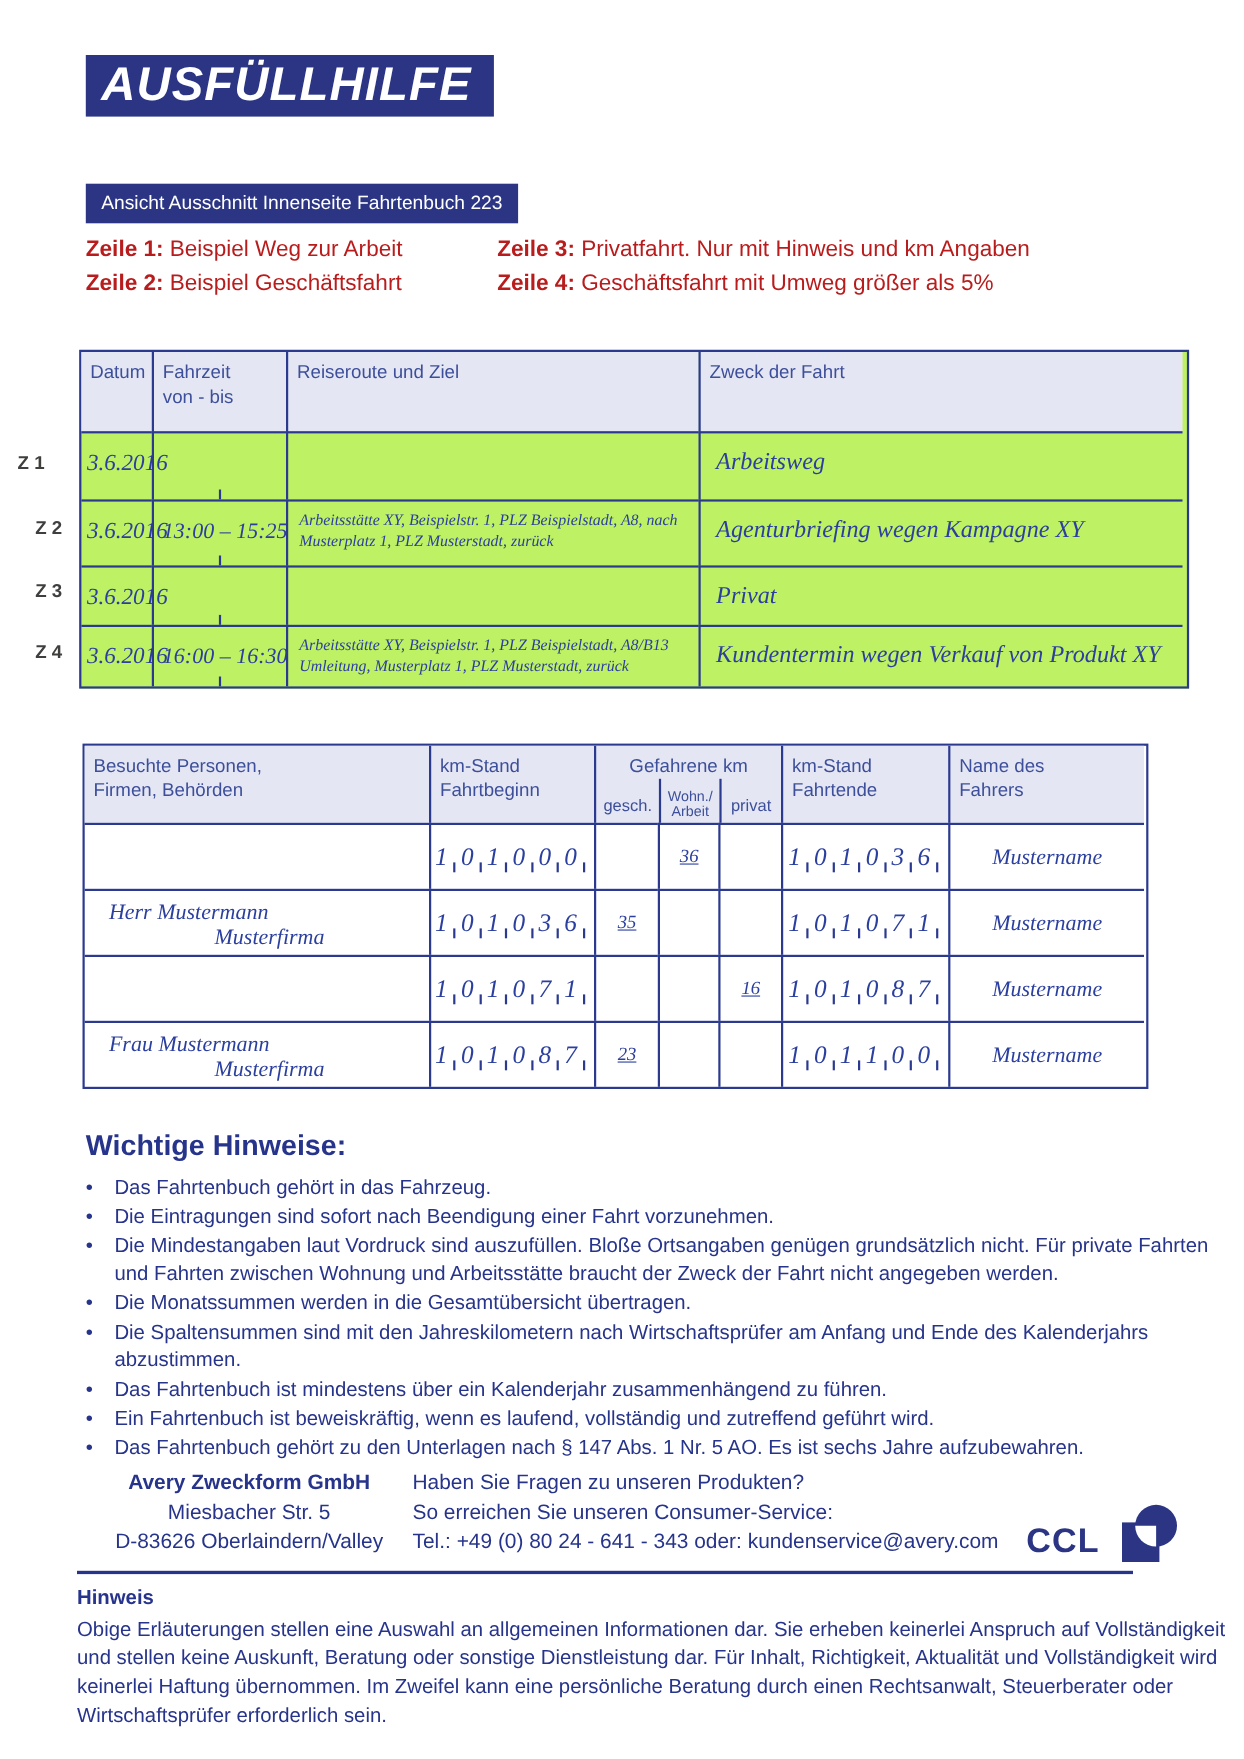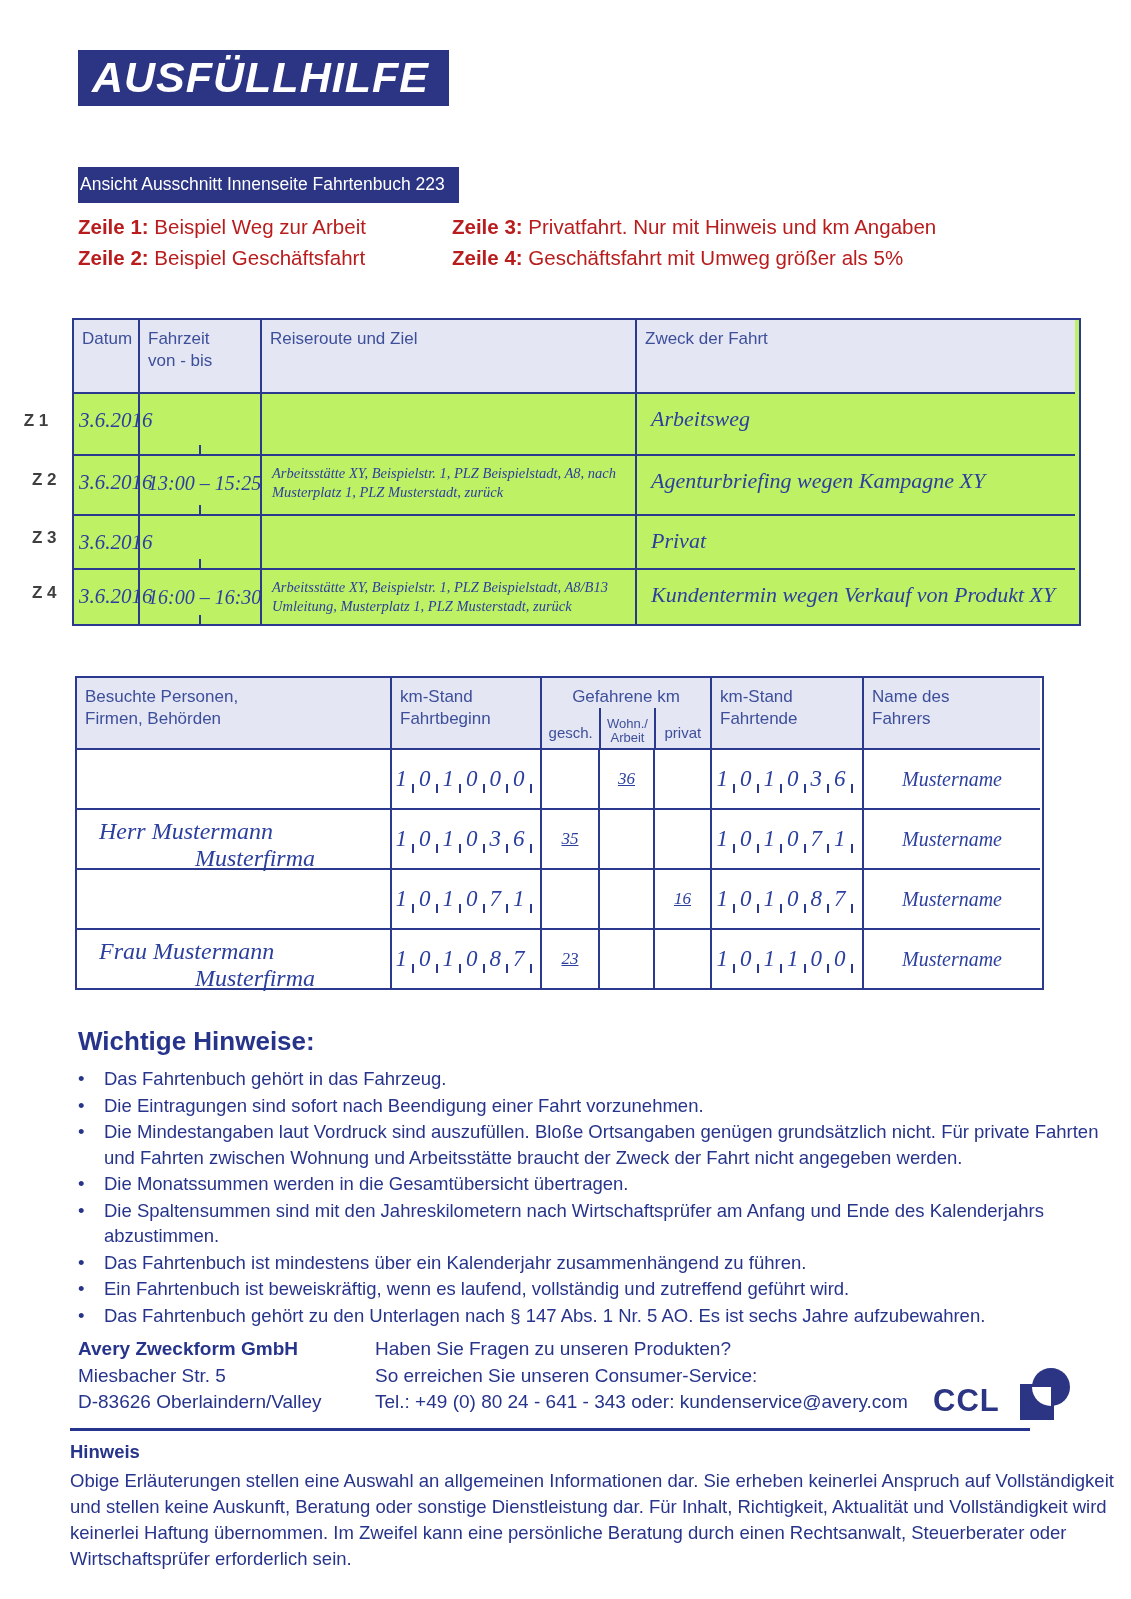--- a/index.html
+++ b/index.html
@@ -9,21 +9,21 @@
   }
   .abs{position:absolute;}
   
   .badge-title{
     left:78px;top:50px;background:#2b3583;color:#fff;
     font-size:43px;font-weight:bold;font-style:italic;
     padding:3px 20px 4px 14px;letter-spacing:1px;
   }
   .badge-sub{
     left:78px;top:167px;background:#2b3583;color:#fff;
-    font-size:17.5px;padding:7px 14px 8px 2px;
+    font-size:17.5px;padding:7px 14px 8px 14px;
   }
   
   .legend{left:78px;top:215px;width:1000px;font-size:20.5px;color:#b91c1c;}
   .legend .row{display:flex;margin-bottom:7px;}
   .legend .cell1{width:374px;}
   .legend b{font-weight:bold;}
   .c{box-sizing:border-box;position:relative;}
   .bl{border-left:2px solid #2b3a8f;}
   .bt{border-top:2px solid #2b3a8f;}
   .hd{background:#e4e6f3;color:#3d4f9a;font-size:17px;line-height:22px;padding:8px 8px;}
@@ -49,38 +49,38 @@
     display:grid;grid-template-columns:313px 150px 58px 55px 57px 152px 178px;
     grid-template-rows:70px 60px 60px 60px 60px;background:#fff;
   }
   .t2 .grp{display:flex;flex-direction:column;padding:0;}
   .t2 .grp .grp-title{text-align:center;padding-top:8px;font-size:17px;}
   .t2 .grp .subrow{flex:1;display:flex;align-items:flex-end;}
   .t2 .grp .subrow .sc{box-sizing:border-box;height:100%;display:flex;align-items:flex-end;justify-content:center;}
   .t2 .grp .sc1{width:58px;font-size:15px;padding-bottom:4px;}
   .t2 .grp .sc2{width:55px;border-left:2px solid #2b3a8f;font-size:13px;line-height:14px;text-align:center;padding-bottom:3px;}
   .t2 .grp .sc3{width:57px;border-left:2px solid #2b3a8f;font-size:15px;padding-bottom:4px;}
-  .t2 .visited{font-size:24px;padding-top:8px;}
+  .t2 .visited{font-size:20px;padding-top:8px;}
   .t2 .visited .l1{padding-left:22px;}
   .t2 .visited .l2{padding-left:118px;}
   .t2 .digits{display:flex;align-items:center;justify-content:center;font-size:23px;}
   .t2 .digits .digit{letter-spacing:0;}
   .t2 .digits .tick{display:inline-block;width:2px;height:9px;background:#2b3a8f;margin:0 5px;transform:translateY(9px);}
   .t2 .small-km{display:flex;align-items:center;justify-content:center;font-size:17px;text-decoration:underline;}
   .t2 .drivername{display:flex;align-items:center;justify-content:center;font-size:20px;}
   
   .notes-h{left:78px;top:1026px;font-size:26px;font-weight:bold;}
   .notes{left:78px;top:1066px;width:1024px;font-size:18.5px;line-height:25.5px;}
   .notes .item{display:flex;margin-bottom:1px;}
   .notes .blt{width:26px;flex:none;}
   .notes .blt::before{content:"\2022";}
   .notes .txt{flex:1;}
   
   .foot{left:78px;top:1336px;font-size:19px;line-height:26.5px;display:flex;}
-  .foot .col1{width:297px;}
+  .foot .col1{width:297px;text-align:center;}
   .foot .col1 .first{font-weight:bold;}
   .foot .col2{width:560px;}
   .ccl{left:933px;top:1368px;display:flex;align-items:flex-end;}
   .ccl .ccl-word{font-size:31px;font-weight:bold;color:#2b3583;letter-spacing:1px;line-height:30px;padding-bottom:4px;}
   .ccl .mark{position:relative;width:62px;height:52px;margin-left:8px;}
   .ccl .mark .sq{position:absolute;left:12px;top:16px;width:34px;height:36px;background:#2b3583;}
   .ccl .mark .ci{position:absolute;left:24px;top:0;width:38px;height:38px;border-radius:50%;background:#2b3583;}
   .ccl .mark .wedge{position:absolute;left:24px;top:19px;width:19px;height:19px;background:#fff;border-bottom-left-radius:100%;}
   .rule{left:70px;top:1428px;width:960px;height:3px;background:#27348b;}
   .disc-h{left:70px;top:1441px;font-size:18.5px;font-weight:bold;}
@@ -96,21 +96,21 @@
   <div class="row">
     <div class="cell1"><b>Zeile 1:</b> <span>Beispiel Weg zur Arbeit</span></div>
     <div><b>Zeile 3:</b> <span>Privatfahrt. Nur mit Hinweis und km Angaben</span></div>
   </div>
   <div class="row">
     <div class="cell1"><b>Zeile 2:</b> <span>Beispiel Geschäftsfahrt</span></div>
     <div><b>Zeile 4:</b> <span>Geschäftsfahrt mit Umweg größer als 5%</span></div>
   </div>
 </div>
 
-<div class="abs zlabel" style="left:16px;top:411px;text-align:center;">Z 1</div>
+<div class="abs zlabel" style="left:16px;top:411px;">Z 1</div>
 <div class="abs zlabel" style="left:32px;top:470px;">Z 2</div>
 <div class="abs zlabel" style="left:32px;top:528px;">Z 3</div>
 <div class="abs zlabel" style="left:32px;top:583px;">Z 4</div>
 
 <div class="abs t1">
 
   <div class="c hd">Datum</div>
   <div class="c hd bl">
       <div>Fahrzeit</div>
       <div>von - bis</div>

